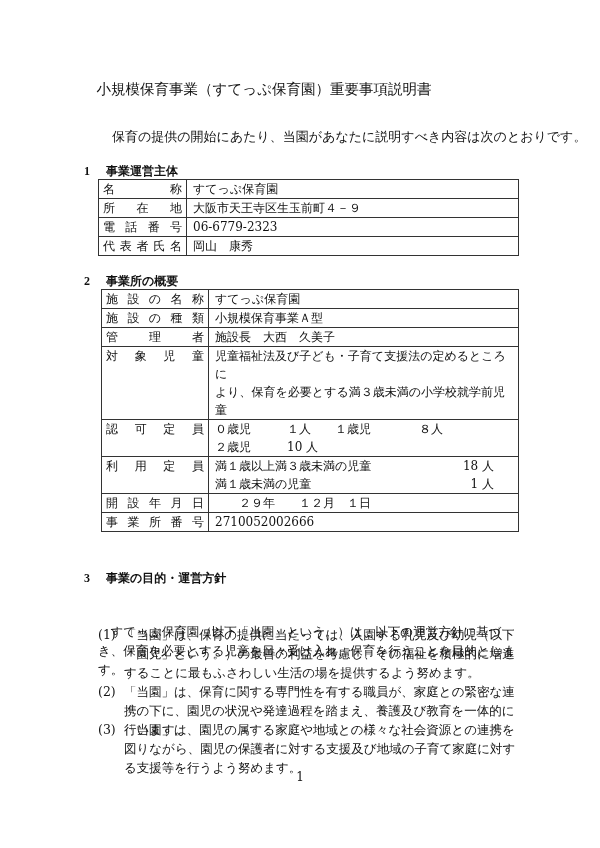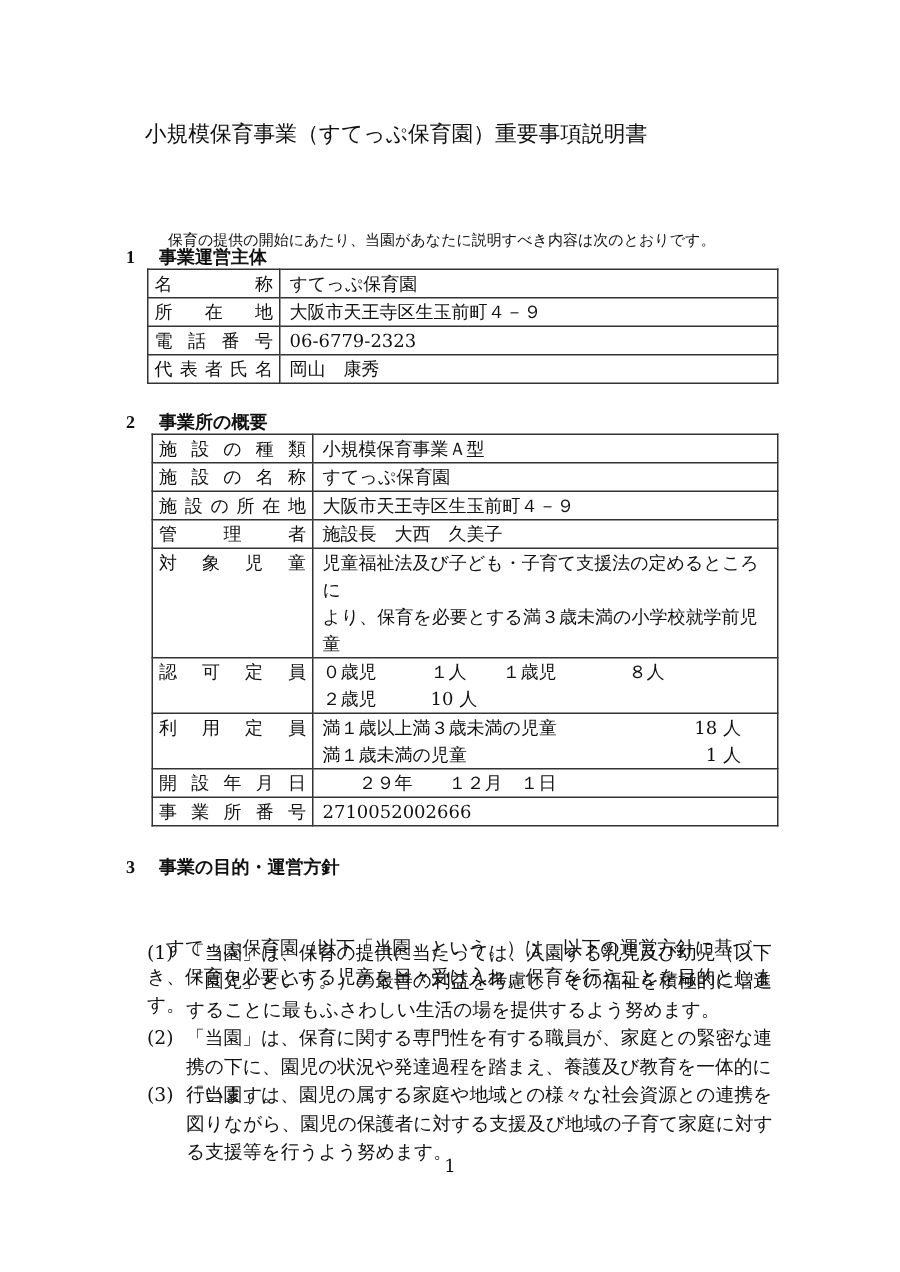--- a/index.html
+++ b/index.html
@@ -1,20 +1,20 @@
 <!DOCTYPE html>
 <html><head>
 <meta charset="utf-8">
 <style>
   html, body { margin:0; padding:0; background:#ffffff; }
   body { width:600px; height:848px; position:relative; overflow:hidden;
          font-family:"DejaVu Serif","Liberation Serif",serif; color:#111; }
   .abs { position:absolute; white-space:nowrap; }
   .title { left:0; width:528px; top:80px; text-align:center; font-size:14.5px; }
-  .intro { left:112px; top:128px; font-size:10px;margin-top:25px; }
+  .intro { left:112px; top:128px; font-size:13px; }
   .sec { font-family:Liberation Serif, serif; font-weight:bold; font-size:12px; }
   .sec .num { display:inline-block; width:22px; }
   table { position:absolute; border-collapse:collapse; font-size:12px; }
   td { border:1px solid #333; padding:0 6px; vertical-align:top; line-height:18px;margin-left:24px; }
   td.lbl { padding:0 4px; }
   .lbl span { display:block; text-align:justify; text-align-last:justify; }
   .t1 { left:98px; top:179px; width:421px; }
   .t1 td { height:17px; }
   .t1 td.lbl { width:79px; }
   .t2 { left:101px; top:289px; width:418px; }
@@ -65,35 +65,29 @@
 </tbody>
   </table>
 
 <div class="abs sec" style="left:84px; top:273px;">
   <span class="num">2</span><span>事業所の概要</span>
 </div>
 <table class="t2">
   <tbody>
       <tr>
     <td class="lbl">
-          <span>施設の種類</span>
-        </td>
-    <td>小規模保育事業Ａ型</td>
-  </tr>
-  <tr>
-    <td class="lbl">
           <span>施設の名称</span>
         </td>
     <td>すてっぷ保育園</td>
   </tr>
   <tr>
     <td class="lbl">
-          <span>施設の所在地</span>
+          <span>施設の種類</span>
         </td>
-    <td>大阪市天王寺区生玉前町４－９</td>
+    <td>小規模保育事業Ａ型</td>
   </tr>
   <tr>
     <td class="lbl">
           <span>管理者</span>
         </td>
     <td>施設長　大西　久美子</td>
   </tr>
   <tr>
     <td class="lbl">
           <span>対象児童</span>

